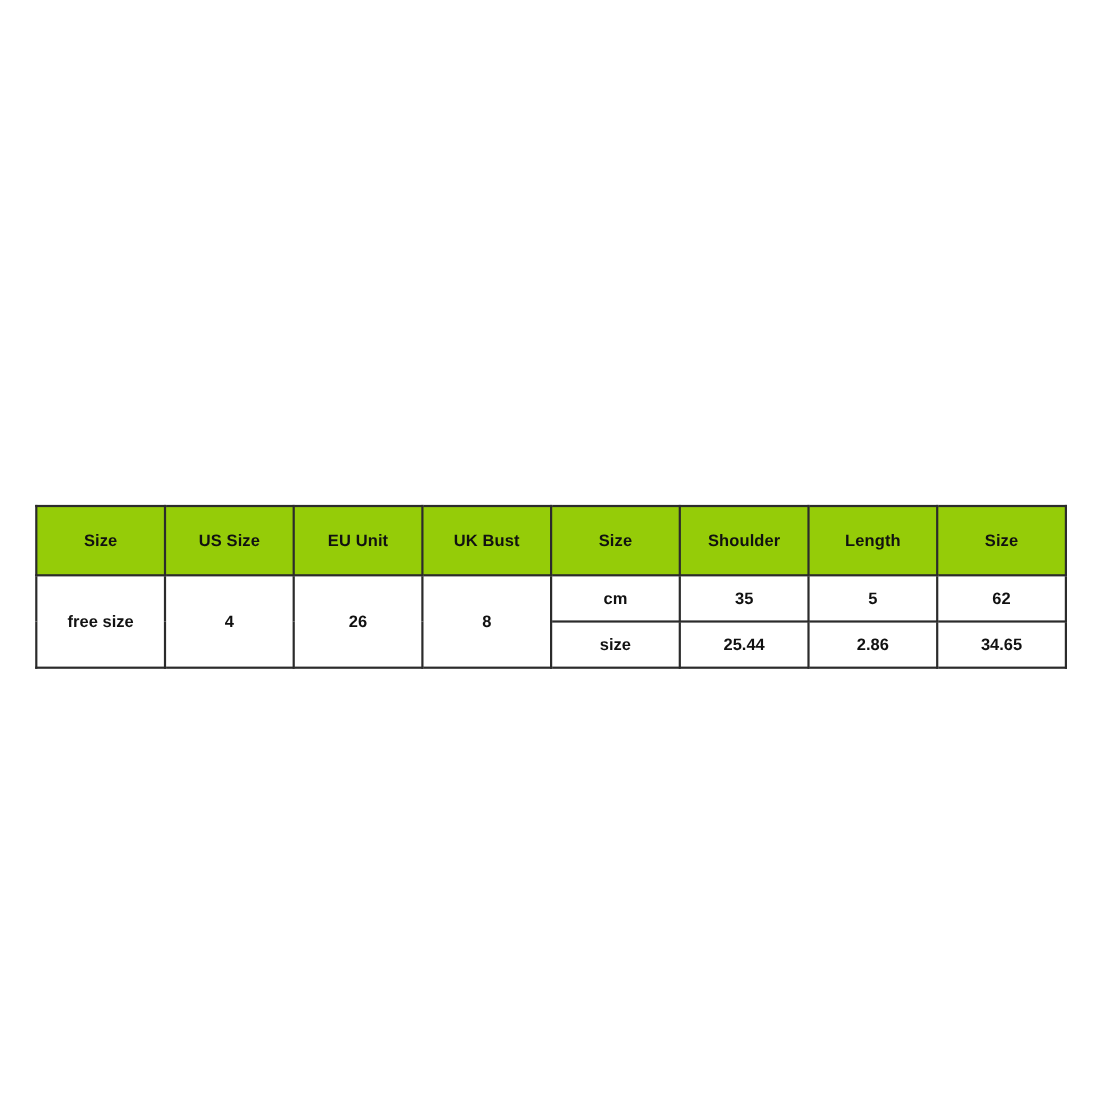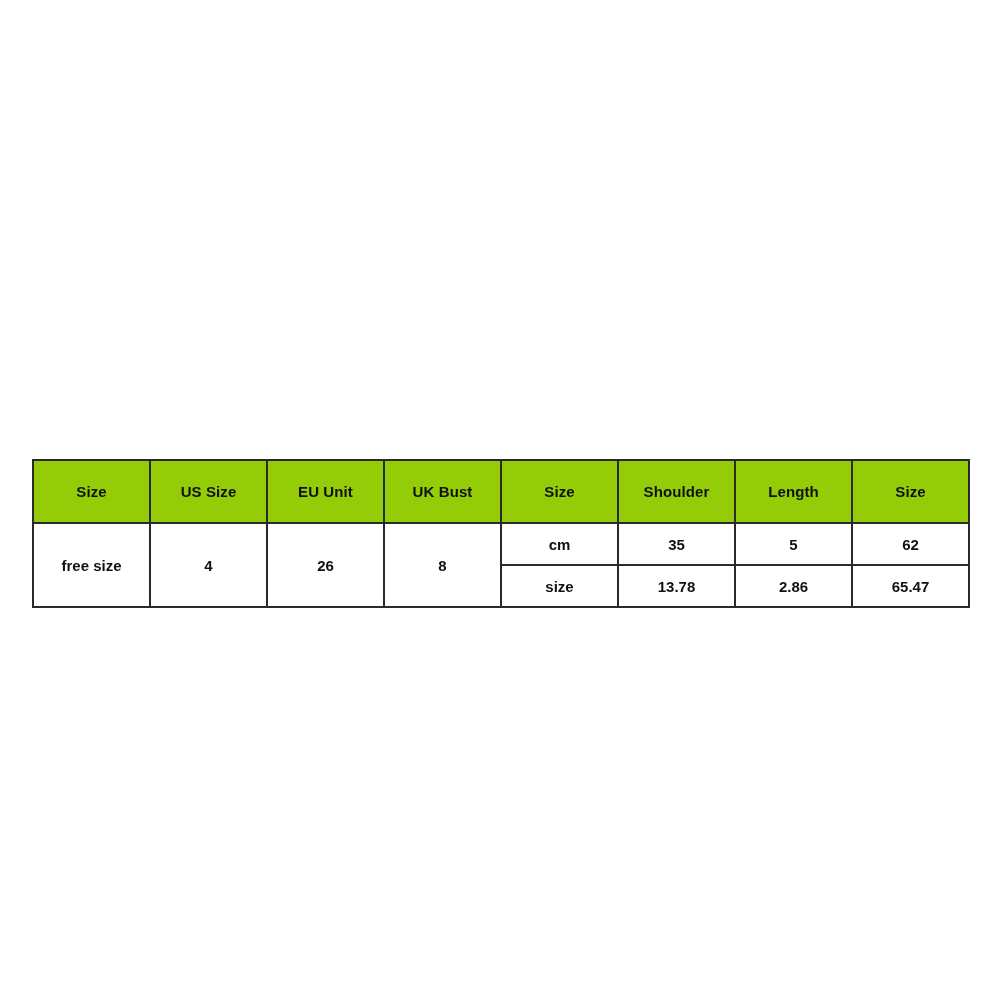--- a/index.html
+++ b/index.html
@@ -93,19 +93,19 @@
         <td class="merged-size-cell" rowspan="2">4</td>
         <td class="merged-size-cell" rowspan="2">26</td>
         <td class="merged-size-cell" rowspan="2">8</td>
         <td>cm</td>
         <td>35</td>
         <td>5</td>
         <td>62</td>
       </tr>
       <tr>
         <td>size</td>
-        <td>13.78</td>
+        <td>25.44</td>
         <td>2.86</td>
-        <td>65.47</td>
+        <td>34.65</td>
       </tr>
     </tbody>
   </table>
 </div>
 
 </body></html>

